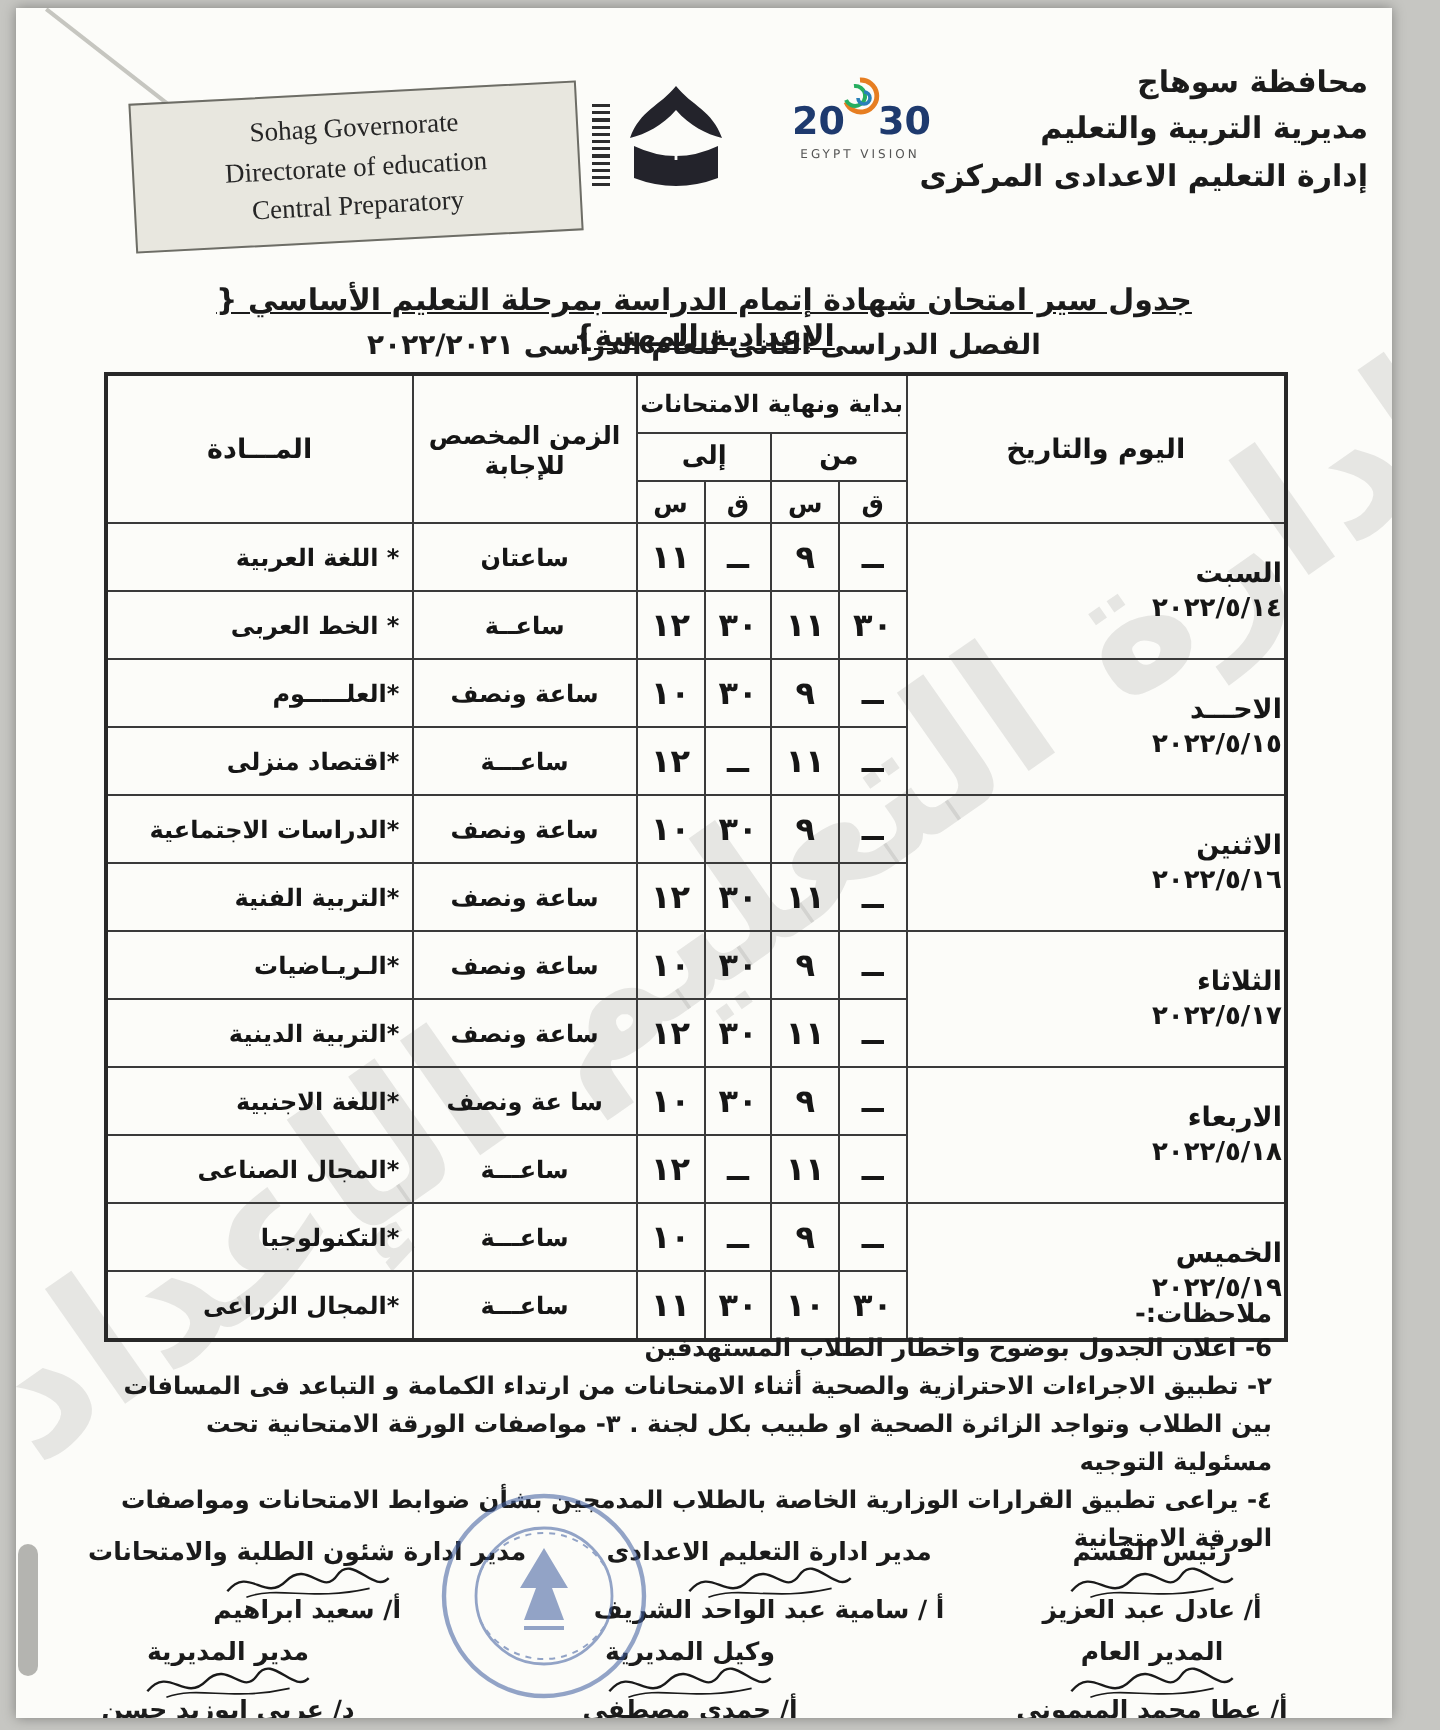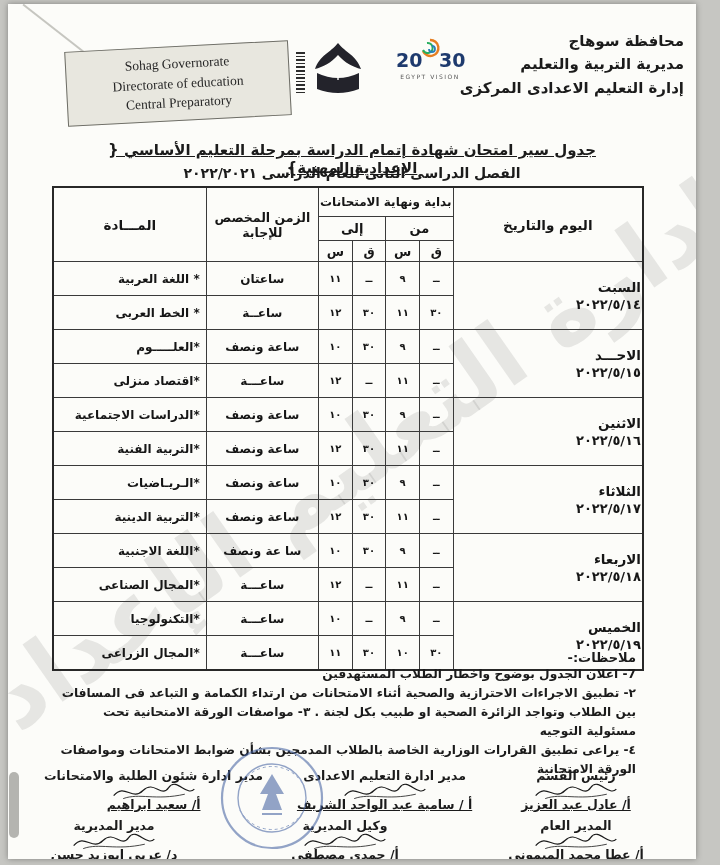--- a/index.html
+++ b/index.html
@@ -54,41 +54,41 @@
     border:2px solid #282828;
   }
   .schedule th,.schedule td{border:1px solid #3a3a3a;font-weight:bold;color:#161616;background:transparent;}
   .schedule thead th{text-align:center;}
   .h-day{font-size:13.5px;}
   .h-times{font-size:12px;height:26px;}
   .h-fromto{font-size:13px;height:21px;}
   .h-qs{font-size:12.5px;height:18px;}
   .h-duration{font-size:12.5px;padding:16px 4px;margin-left:16px;}
   .h-subject{font-size:13.5px;}
-  td.num-cell{text-align:center;font-size:10px;height:31px;}
+  td.num-cell{text-align:center;font-size:16px;height:31px;}
   td.duration-cell{text-align:center;font-size:12px;}
   td.subject-cell{text-align:right;font-size:12px;padding:0 6px;}
   td.day-cell{}
   .day-name{font-size:13.5px;}
   .day-date{font-size:13px;margin-top:2px;}
   tr.day-first td{border-top:1.7px solid #222;}
 
   
   .notes{position:absolute;top:646px;right:60px;left:44px;text-align:right;z-index:2;}
   .notes-title{font-size:13px;font-weight:bold;}
   .note-line{font-size:12.2px;font-weight:bold;line-height:1.55;}
 
   
   .sig-row{position:absolute;right:50px;left:36px;display:flex;justify-content:space-between;text-align:center;z-index:3;}
   .sig-row1{top:764px;}
   .sig-row2{top:814px;}
   .sig{min-width:140px;}
   .sig-title{font-size:12.5px;font-weight:bold;white-space:nowrap;}
   .scribble{height:22px;width:112px;margin:-2px auto -6px;display:block;}
-  .sig-name{font-size:12.5px;font-weight:bold;white-space:nowrap;text-decoration:underline;}
+  .sig-name{font-size:12.5px;font-weight:bold;white-space:nowrap;}
 
   .blue-stamp{position:absolute;left:210px;top:740px;opacity:.55;z-index:4;}
 </style>
 </head>
 <body>
 
 <div class="paper">
 
   <div class="corner-crease"></div>
   <div class="smudge"></div>
@@ -277,21 +277,21 @@
           <td class="num-cell">١١</td>
           <td class="duration-cell">ساعـــة</td>
           <td class="subject-cell">*المجال الزراعى</td>
         </tr>
       </tbody>
   </table>
 
   <div class="notes">
     <div class="notes-title">ملاحظات:-</div>
     <div>
-        <div class="note-line">7- اعلان الجدول بوضوح واخطار الطلاب المستهدفين</div>
+        <div class="note-line">6- اعلان الجدول بوضوح واخطار الطلاب المستهدفين</div>
         <div class="note-line">٢- تطبيق الاجراءات الاحترازية والصحية أثناء الامتحانات من ارتداء الكمامة و التباعد فى المسافات بين الطلاب وتواجد الزائرة الصحية او طبيب بكل لجنة .   ٣- مواصفات الورقة الامتحانية تحت مسئولية التوجيه</div>
         <div class="note-line">٤- يراعى تطبيق القرارات الوزارية الخاصة بالطلاب المدمجين بشأن ضوابط الامتحانات ومواصفات الورقة الامتحانية</div>
       </div>
   </div>
 
   <div class="sig-row sig-row1">
       <div class="sig">
         <div class="sig-title">رئيس القسم</div>
         <svg class="scribble" viewBox="0 0 120 30">
           <path d="M5 20 C 20 2, 30 28, 45 13 S 70 24, 80 9 S 105 22, 115 11" fill="none" stroke="#1a1a1a" stroke-width="1.6"></path>

